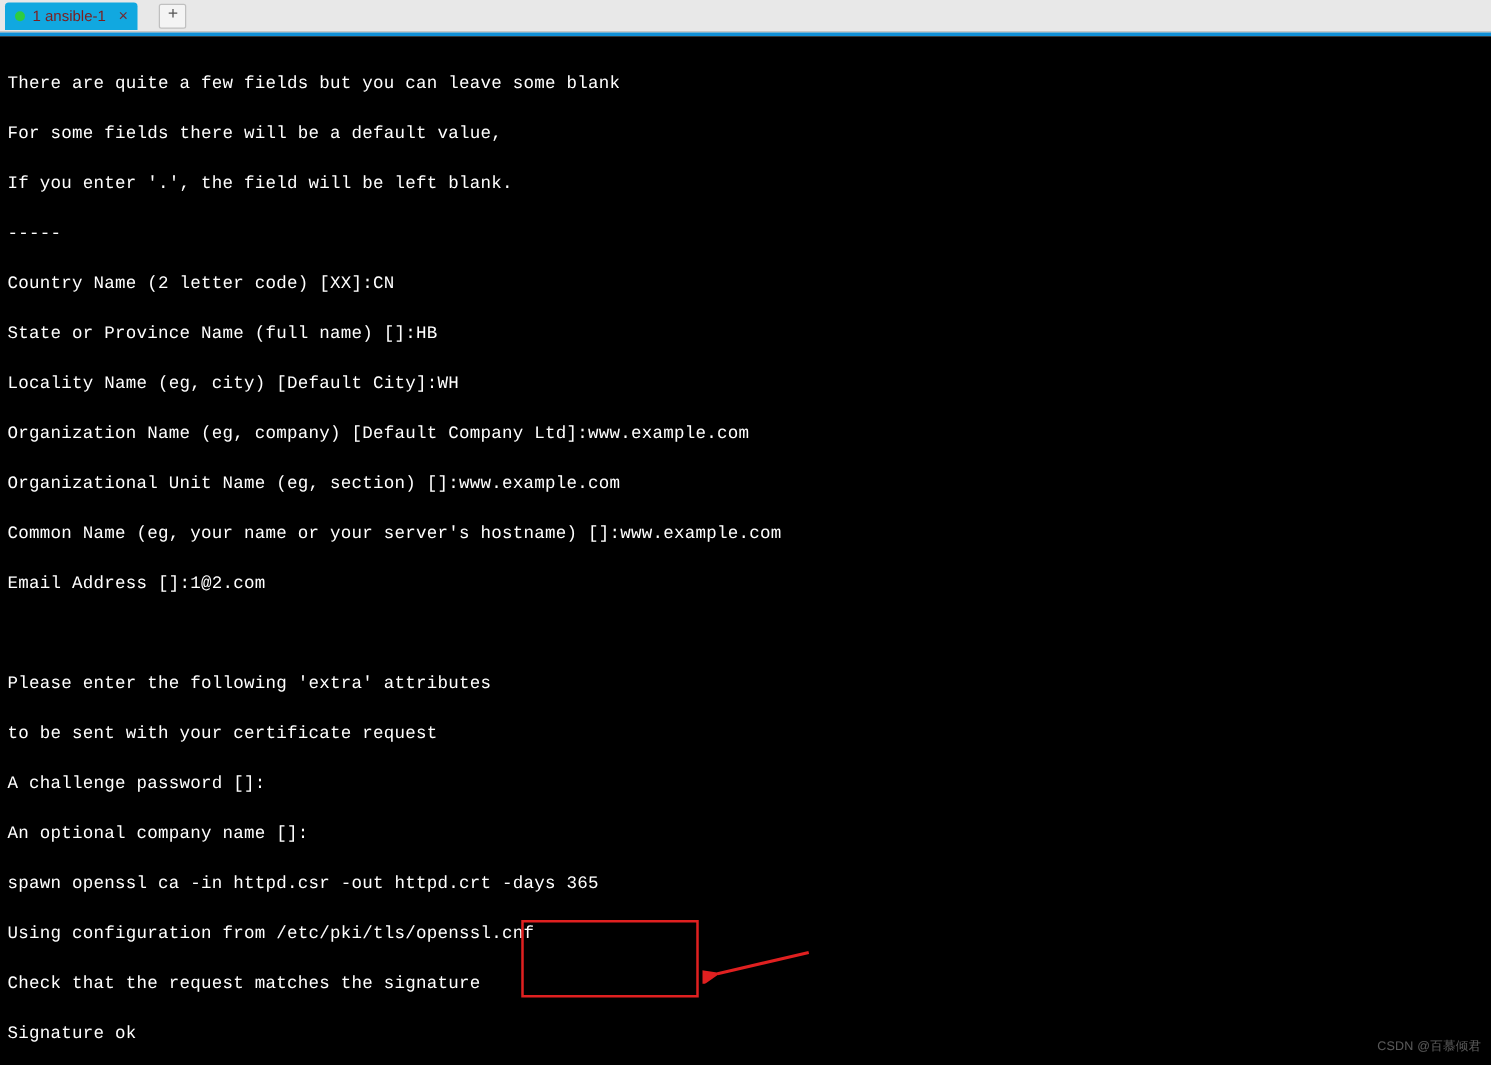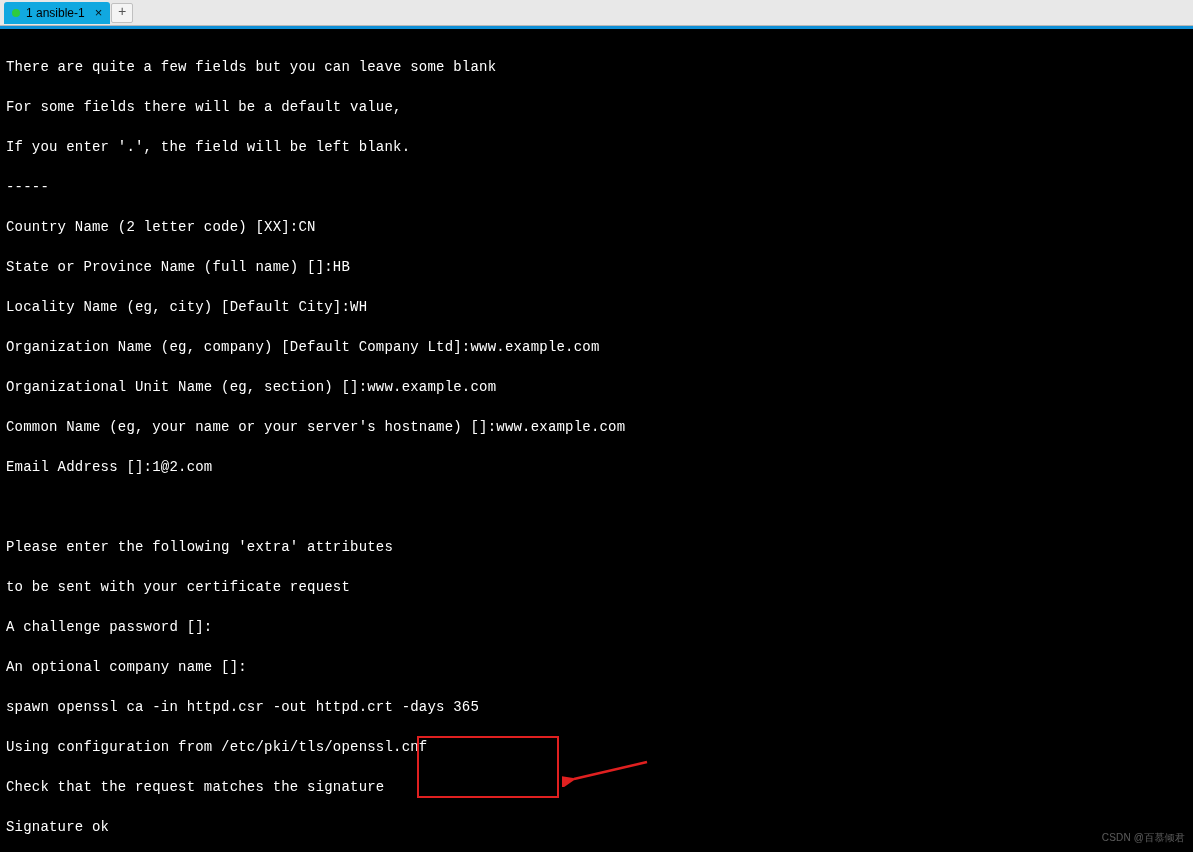--- a/index.html
+++ b/index.html
@@ -15,30 +15,30 @@
     height: 26px;
     background: #e8e8e8;
     border-bottom: 1px solid #b8b8b8;
     display: flex;
     align-items: center;
     padding-left: 4px;
   }
   .tab {
     height: 22px;
     background: #11a8e0;
-    color: #000000;
+    color: #7f1d1d;
     font-family: "Segoe UI", Tahoma, sans-serif;
     font-size: 12px;
     padding: 0 8px;
     display: flex;
     align-items: center;
     gap: 6px;
     border-top-left-radius: 3px;
     border-top-right-radius: 3px;
-    margin-right: 1px;
+    margin-right: 17px;
     cursor: pointer;
   }
   .tab .dot {
     width: 8px; height: 8px; border-radius: 50%; background: #2ecc40;
   }
   .tab .close {
     font-size: 13px; opacity: .9; margin-left: 4px;
   }
   .add-tab {
     width: 22px; height: 20px;

